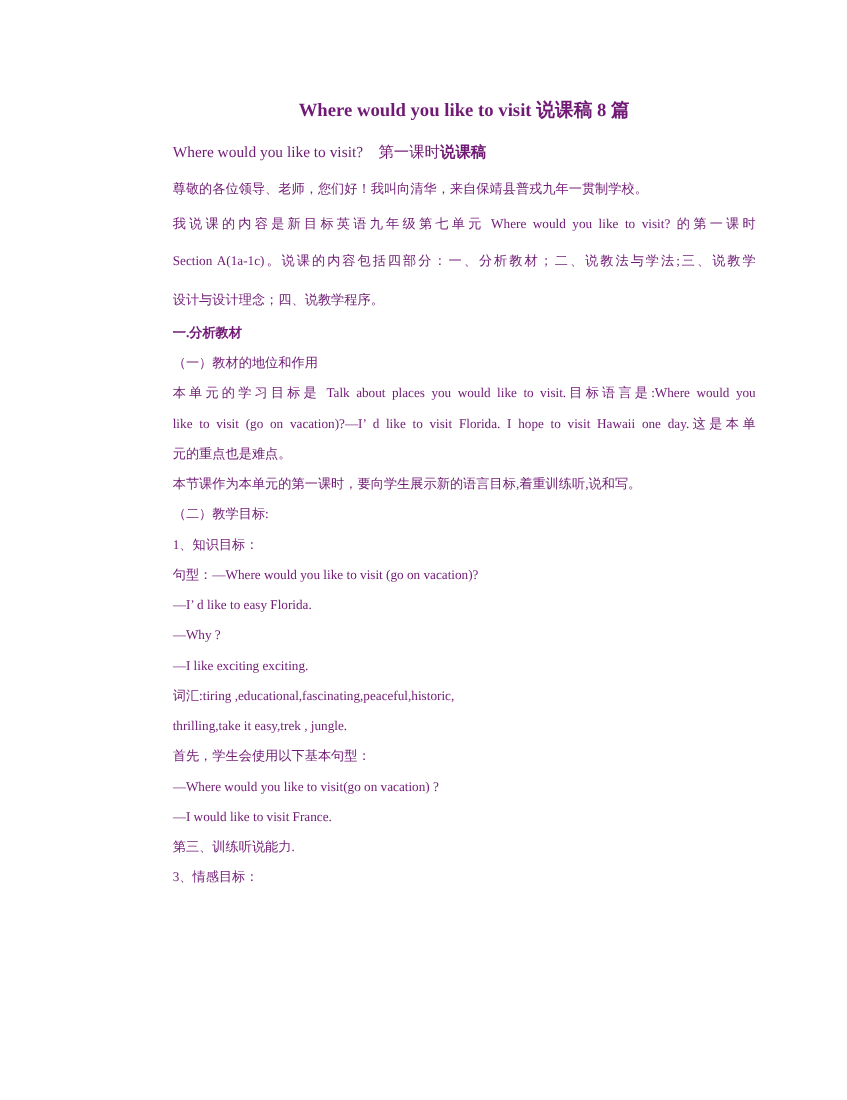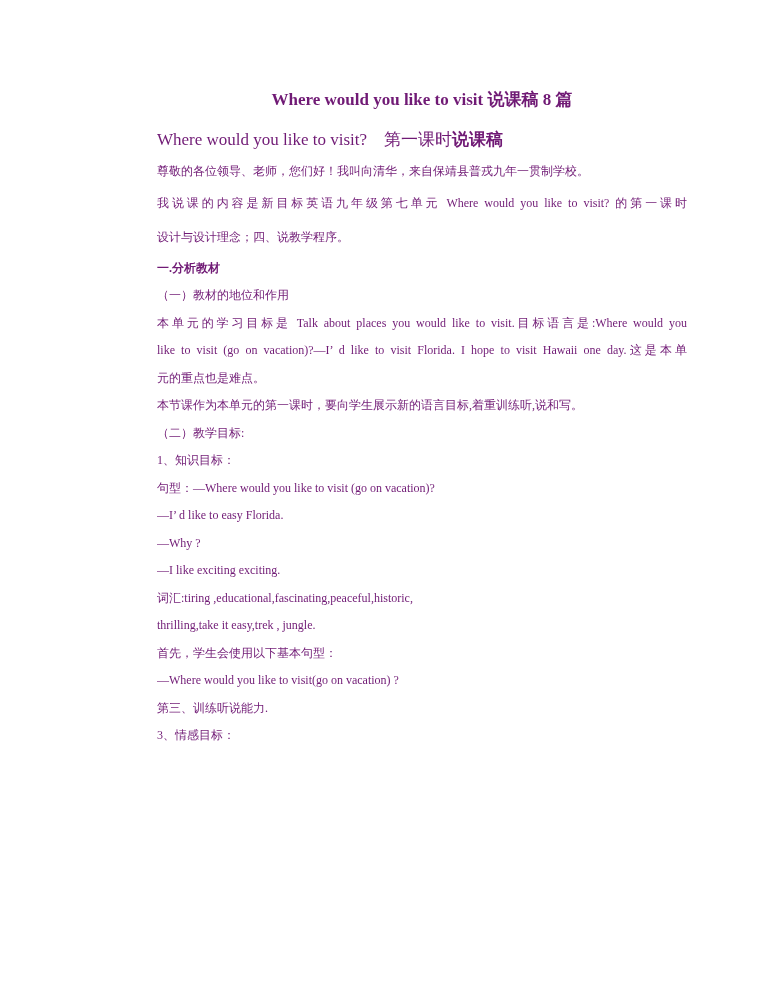--- a/index.html
+++ b/index.html
@@ -22,21 +22,21 @@
     padding: 88px 115px 0 117px;
   }
   .doc-title {
     font-size: 17px;
     line-height: 24px;
     font-weight: bold;
     text-align: center;
     margin: 0 0 14px 0;
   }
   .subtitle {
-    font-size: 17px;
+    font-size: 14px;
     line-height: 28px;
     margin: 0 0 4px 0;
   }
   .subtitle .bold {
     font-weight: bold;
   }
   .line {
     font-size: 12px;
     line-height: 27.5px;
     height: 27.5px;
@@ -62,34 +62,36 @@
   <div class="content">
 
     <div class="doc-title">Where would you like to visit 说课稿 8 篇</div>
 
     <div class="subtitle">
       <span>Where would you like to visit?　第一课时</span><span class="bold">说课稿</span>
     </div>
 
     <div class="line">尊敬的各位领导、老师，您们好！我叫向清华，来自保靖县普戎九年一贯制学校。</div>
     <div class="line tall justify">我说课的内容是新目标英语九年级第七单元 Where would you like to visit? 的第一课时</div>
+    <div class="line tall justify">Section A(1a-1c)。说课的内容包括四部分：一、分析教材；二、说教法与学法;三、说教学</div>
     <div class="line tall">设计与设计理念；四、说教学程序。</div>
     <div class="line bold">一.分析教材</div>
     <div class="line">（一）教材的地位和作用</div>
     <div class="line justify">本单元的学习目标是 Talk about places you would like to visit.目标语言是:Where would you</div>
     <div class="line justify">like to visit (go on vacation)?—I’ d like to visit Florida. I hope to visit Hawaii one day.这是本单</div>
     <div class="line">元的重点也是难点。</div>
     <div class="line">本节课作为本单元的第一课时，要向学生展示新的语言目标,着重训练听,说和写。</div>
     <div class="line">（二）教学目标:</div>
     <div class="line">1、知识目标：</div>
     <div class="line">句型：—Where would you like to visit (go on vacation)?</div>
     <div class="line">—I’ d like to easy Florida.</div>
     <div class="line">—Why ?</div>
     <div class="line">—I like exciting exciting.</div>
     <div class="line">词汇:tiring ,educational,fascinating,peaceful,historic,</div>
     <div class="line">thrilling,take it easy,trek , jungle.</div>
     <div class="line">首先，学生会使用以下基本句型：</div>
     <div class="line">—Where would you like to visit(go on vacation) ?</div>
+    <div class="line">—I would like to visit France.</div>
     <div class="line">第三、训练听说能力.</div>
     <div class="line">3、情感目标：</div>
 
   </div>
 </div>
 
 </body></html>

